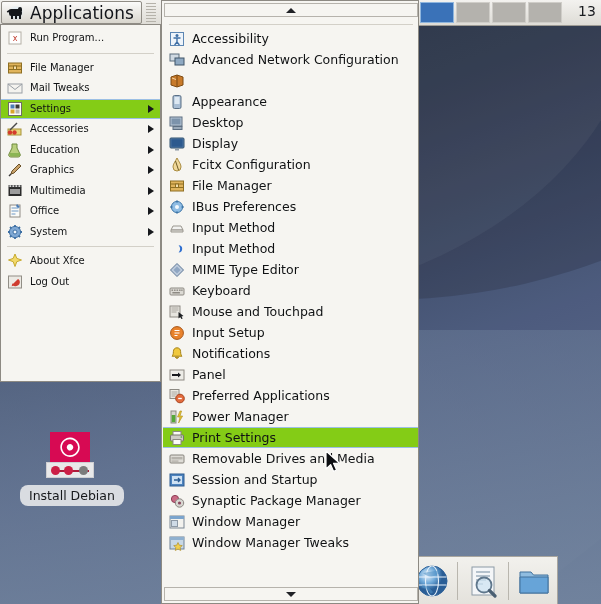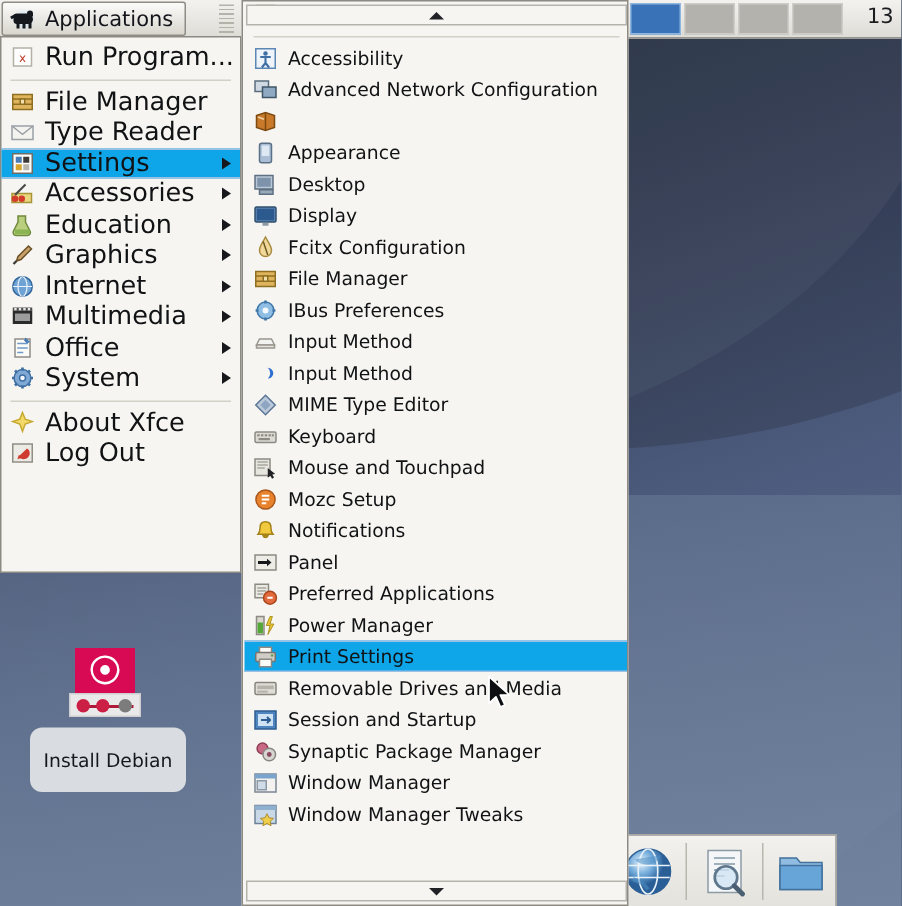--- a/index.html
+++ b/index.html
@@ -28,32 +28,32 @@
   #desk-icon{position:absolute;left:20px;top:432px;width:100px;text-align:center;}
   .deb-img{width:48px;height:48px;margin:0 auto;position:relative;}
   .deb-sq{position:absolute;left:4px;top:0;width:40px;height:32px;background:#d70a53;}
   .deb-swirl{position:absolute;left:4px;top:0;width:40px;height:32px;
     color:#fff;font-size:23px;line-height:32px;text-align:center;font-family:"DejaVu Serif",serif;}
   .deb-bar{position:absolute;left:0;top:30px;width:48px;height:16px;
     background:#e9e9ea;border:1px solid #cfcfd2;box-sizing:border-box;}
   .deb-line{position:absolute;left:6px;top:7px;width:36px;height:2px;background:#b01a3a;}
   .deb-d{position:absolute;top:3px;width:9px;height:9px;border-radius:50%;background:#cc1f46;}
   .deb-d.d1{left:4px;} .deb-d.d2{left:17px;} .deb-d.d3{left:32px;background:#7c7c7c;}
-  .deb-label{display:inline-block;margin-top:5px;padding:14px 9px;border-radius:8px;
+  .deb-label{display:inline-block;margin-top:5px;padding:3px 9px;border-radius:8px;
     background:rgba(226,228,231,0.93);color:#16181b;font-size:12.5px;white-space:nowrap;}
 
   
   #top-panel{position:absolute;left:0;top:0;width:601px;height:26px;
     background:linear-gradient(180deg,#f3f2ef,#dedcd6);
     border-bottom:1px solid #9e9b94;box-sizing:border-box;z-index:40;}
   #apps-btn{position:absolute;left:1px;top:1px;height:23px;display:flex;align-items:center;
     gap:5px;padding:0 7px 0 5px;
     background:linear-gradient(180deg,#fbfbfa,#d9d6ce);
     border:1px solid #8f8c85;border-radius:2px;box-sizing:border-box;}
-  #apps-btn .lbl{font-size:14px;color:#13151a;}
+  #apps-btn .lbl{font-size:17px;color:#13151a;}
   .mouse-ico{width:18px;height:16px;position:relative;flex:none;}
   .mouse-ico .glow{position:absolute;left:0;top:1px;width:18px;height:14px;
     background:radial-gradient(circle,#cfe6f7 0%,rgba(207,230,247,0) 70%);}
   .mouse-ico .body{position:absolute;left:2px;top:4px;width:13px;height:7px;
     background:#15181c;border-radius:3px 5px 4px 3px;}
   .mouse-ico .ear{position:absolute;left:11px;top:2px;width:4px;height:4px;background:#15181c;border-radius:50% 50% 0 0;}
   .mouse-ico .tail{position:absolute;left:0px;top:5px;width:4px;height:2px;background:#15181c;transform:rotate(-30deg);}
   .mouse-ico .leg{position:absolute;top:10px;width:2px;height:4px;background:#15181c;}
   #drag-handle{position:absolute;left:146px;top:3px;width:10px;height:19px;
     background:repeating-linear-gradient(180deg,#b5b2aa 0 1px,transparent 1px 3px);}
@@ -71,26 +71,26 @@
 
   
   .menu{position:absolute;background:#f6f5f1;border:1px solid #8d8a83;
     box-sizing:border-box;z-index:50;}
   #menu-main{left:0;top:24px;width:161px;height:358px;padding:3px 0;}
   #menu-sub{left:161px;top:0;width:258px;height:604px;padding:11px;overflow:hidden;}
 
   .mi{display:flex;align-items:center;height:21px;padding:0 6px;gap:7px;
     white-space:nowrap;box-sizing:border-box;}
   .mi .txt{font-size:12.5px;color:#101214;line-height:21px;}
-  .mi.sel{background:#0ea5e9;border-top:1px solid #9cbfe4;border-bottom:1px solid #9cbfe4;}
+  .mi.sel{background:#84cc16;border-top:1px solid #9cbfe4;border-bottom:1px solid #9cbfe4;}
   .mi .arrow{margin-left:auto;width:0;height:0;border-left:6px solid #16181c;
     border-top:4.5px solid transparent;border-bottom:4.5px solid transparent;}
   .sep{height:1px;background:#d3d0c8;margin:4px 6px;}
   #menu-main .mi{height:20.5px;}
-  #menu-main .mi .txt{font-size:17px;line-height:20.5px;text-align:right;}
+  #menu-main .mi .txt{font-size:10px;line-height:20.5px;text-align:right;}
 
   
   .ic{width:16px;height:16px;flex:none;position:relative;}
 
   
   .scroller{height:14px;background:#f6f5f1;border:1px solid #b6b3ac;
     box-sizing:border-box;display:flex;align-items:center;justify-content:center;}
   #scroll-up{position:absolute;left:2px;top:2px;width:254px;}
   #scroll-down{position:absolute;left:2px;bottom:2px;width:254px;}
   .tri-up{width:0;height:0;border-bottom:5px solid #202226;border-left:5px solid transparent;border-right:5px solid transparent;}
@@ -209,21 +209,21 @@
     <span class="txt">File Manager</span>
   </div>
 
   <div class="mi">
     <span class="ic">
       <svg width="16" height="16" viewBox="0 0 16 16">
           <rect x="1" y="4" width="14" height="9" fill="#f4f3ef" stroke="#9aa0a6"></rect>
           <path d="M1 4l7 5.5L15 4" fill="none" stroke="#9aa0a6"></path>
         </svg>
     </span>
-    <span class="txt">Type Reader</span>
+    <span class="txt">Mail Tweaks</span>
   </div>
 
 
   <div class="mi sel">
     <span class="ic">
       <svg width="16" height="16" viewBox="0 0 16 16">
           <rect x="1.5" y="1.5" width="13" height="13" fill="#fdfdfb" stroke="#6f6c66"></rect>
           <rect x="3.5" y="3.5" width="4" height="4" fill="#4b7cb5"></rect>
           <rect x="8.5" y="3.5" width="4" height="4" fill="#3b3a37"></rect>
           <rect x="3.5" y="8.5" width="4" height="4" fill="#d8a52c"></rect>
@@ -262,31 +262,20 @@
     <span class="ic">
       <svg width="16" height="16" viewBox="0 0 16 16">
           <path d="M12 2l2 2-7 7-3 1 1-3z" fill="#c8a26a" stroke="#6b5128"></path>
           <path d="M4 12l-2 2" stroke="#3a3a3a" stroke-width="1.5"></path>
         </svg>
     </span>
     <span class="txt">Graphics</span>
     <span class="arrow"></span>
   </div>
 
-  <div class="mi">
-    <span class="ic">
-      <svg width="16" height="16" viewBox="0 0 16 16">
-          <circle cx="8" cy="8" r="6.5" fill="#6ea3d4" stroke="#34689e"></circle>
-          <ellipse cx="8" cy="8" rx="3" ry="6.5" fill="none" stroke="#eaf3fb" stroke-width=".8"></ellipse>
-          <path d="M1.5 8h13" stroke="#eaf3fb" stroke-width=".8"></path>
-        </svg>
-    </span>
-    <span class="txt">Internet</span>
-    <span class="arrow"></span>
-  </div>
 
   <div class="mi">
     <span class="ic">
       <svg width="16" height="16" viewBox="0 0 16 16">
           <rect x="1.5" y="4" width="13" height="9" fill="#2b2b2b"></rect>
           <rect x="1.5" y="2" width="13" height="2.2" fill="#4d4d4d"></rect>
           <g fill="#e8e8e8">
             <rect x="2.5" y="2.3" width="1.6" height="1.6"></rect>
             <rect x="5.5" y="2.3" width="1.6" height="1.6"></rect>
             <rect x="8.5" y="2.3" width="1.6" height="1.6"></rect>
@@ -524,21 +513,21 @@
       <span class="txt">Mouse and Touchpad</span>
     </div>
 
     <div class="mi">
       <span class="ic">
         <svg width="16" height="16" viewBox="0 0 16 16">
             <circle cx="8" cy="8" r="6.4" fill="#e8822c" stroke="#a8571a"></circle>
             <path d="M5.5 5.5h5M5.5 8h5M5.5 10.5h3" stroke="#fff" stroke-width="1.2"></path>
           </svg>
       </span>
-      <span class="txt">Mozc Setup</span>
+      <span class="txt">Input Setup</span>
     </div>
 
     <div class="mi">
       <span class="ic">
         <svg width="16" height="16" viewBox="0 0 16 16">
             <path d="M8 1.8c2.3 0 3.6 1.6 3.6 3.8 0 3 .9 4 1.4 4.6H3c.5-.6 1.4-1.6 1.4-4.6 0-2.2 1.3-3.8 3.6-3.8z" fill="#f0c93f" stroke="#a58217"></path>
             <path d="M6.4 11.2a1.7 1.7 0 0 0 3.2 0z" fill="#f0c93f" stroke="#a58217"></path>
           </svg>
       </span>
       <span class="txt">Notifications</span>

